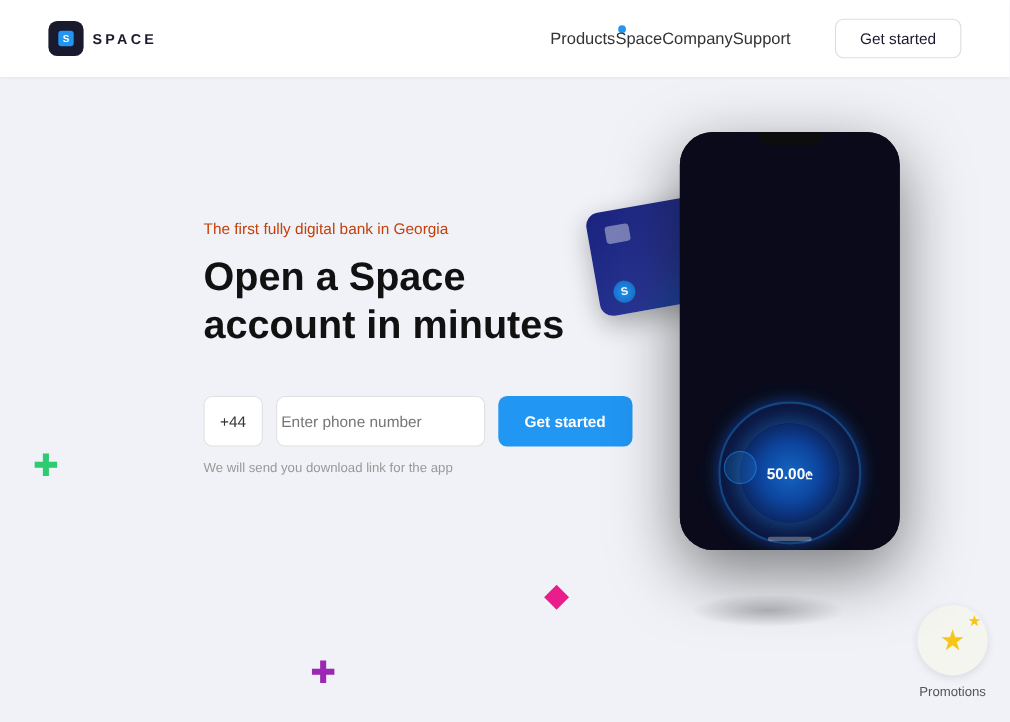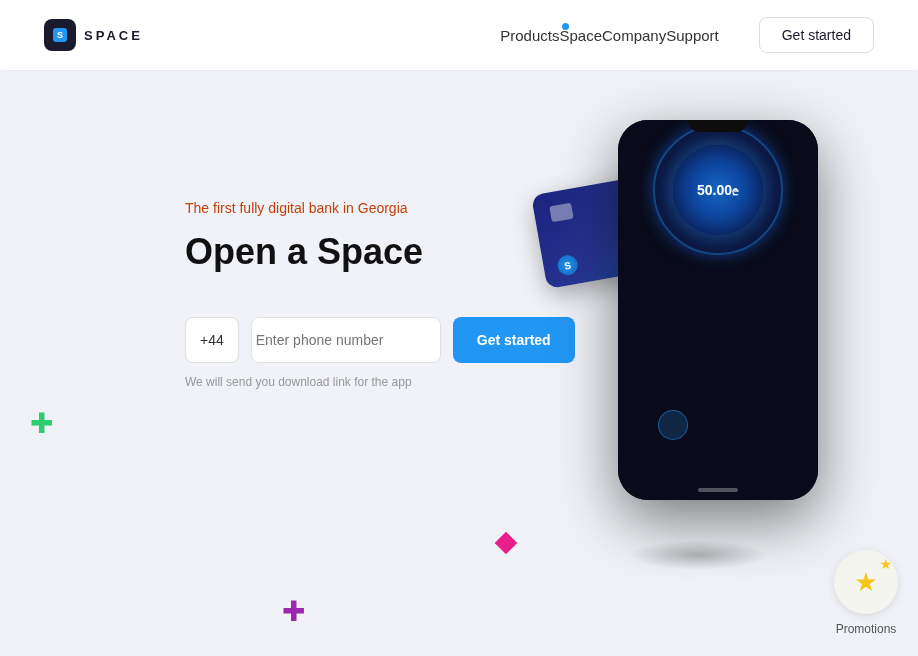--- a/index.html
+++ b/index.html
@@ -319,21 +319,21 @@
       box-shadow: 0 20px 60px rgba(0,0,0,0.5);
       overflow: hidden;
       z-index: 3;
     }
 
     .phone-screen {
       position: absolute;
       top: 0; left: 0; right: 0; bottom: 0;
       background: #0a0a1a;
       display: flex;
-      align-items: flex-start;
+      align-items: flex-end;
       justify-content: center;
     }
 
     .phone-notch {
       position: absolute;
       top: 0;
       left: 50%;
       transform: translateX(-50%);
       width: 60px;
       height: 12px;
@@ -475,20 +475,21 @@
   </div>
   <button class="btn-get-started">Get started</button>
 </nav>
 
 <div class="main">
 
   <div class="hero-text">
     <p class="hero-subtitle">The first fully digital bank in Georgia</p>
     <h1 class="hero-title">
       <span>Open a Space</span><br>
+      <span>account in minutes</span>
     </h1>
     <div class="phone-input-group">
       <div class="phone-prefix-wrap">
         <span class="phone-prefix">+44</span>
       </div>
       <input class="phone-input" type="tel" placeholder="Enter phone number" style="">
       <button class="btn-cta">Get started</button>
     </div>
     <p class="hero-note">We will send you download link for the app</p>
   </div>

